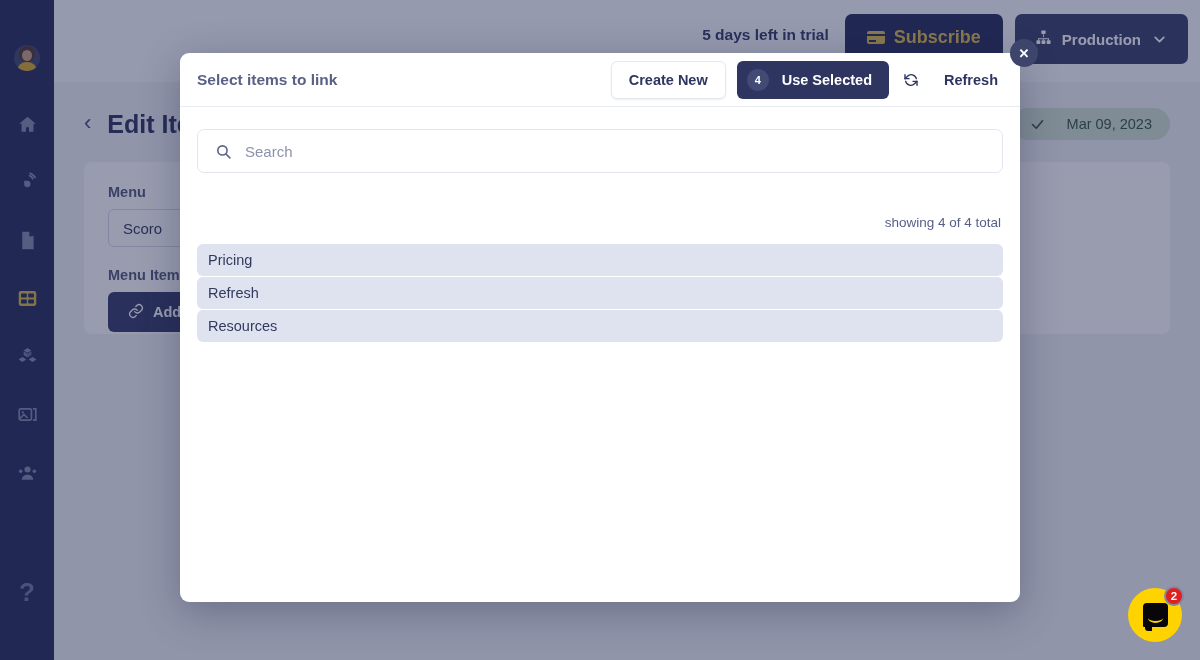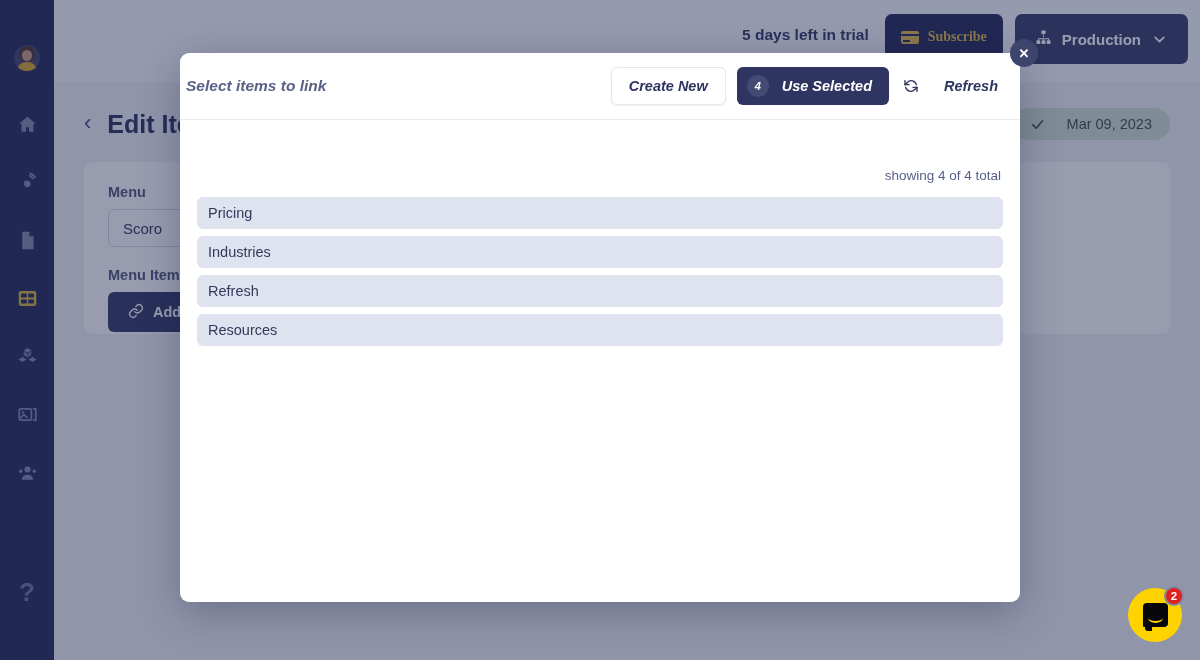--- a/index.html
+++ b/index.html
@@ -108,27 +108,26 @@
     font-size: 15.5px;
     font-weight: bold;
     color: #2b3360;
     line-height: 26px;
     margin-top: 8px;
     margin-right: 4px;
   }
   .btn-subscribe {
     display: flex; align-items: center; gap: 9px;
     height: 46px;
-    padding: 0 16px;
+    padding: 0 22px;
     background: #1d2451;
     border-radius: 7px;
     color: #e0bc45;
-    font-size: 14px;
-    font-weight: bold;
-    font-family: Liberation Serif, serif;
+    font-size: 18px;
+    font-weight: bold;
   }
   .card-ico {
     width: 18px; height: 13px;
     border-radius: 2px;
     background: #e0bc45;
     position: relative;
     flex: none;
   }
   .card-ico::after {
     content: "";
@@ -242,24 +241,23 @@
     left: 180px; top: 53px;
     width: 840px; height: 549px;
     background: #ffffff;
     border-radius: 9px;
     z-index: 20;
     box-shadow: 0 10px 40px rgba(20,25,55,0.30);
   }
   .modal-head {
     display: flex;
     align-items: center;
-    padding: 0 17px 0 6px;
-    height: 67px;
+    padding: 0 17px 0 17px;
+    height: 54px;
     border-bottom: 1px solid #e9ebf2;
-    font-style: italic;
   }
   .modal-title {
     font-size: 15.5px;
     font-weight: bold;
     color: #5a6185;
     flex: 1;
   }
   .btn-createnew {
     height: 38px;
     padding: 0 17px;
@@ -345,21 +343,21 @@
     padding: 26px 2px 14px 0;
   }
   .item-row {
     background: #dfe3ef;
     border-radius: 6px;
     height: 32px;
     display: flex; align-items: center;
     padding: 0 11px;
     font-size: 14.5px;
     color: #333a5e;
-    margin-bottom: 7px;
+    margin-bottom: 1px;
   }
 
   
   .chat {
     position: absolute;
     right: 18px; bottom: 18px;
     width: 54px; height: 54px;
     border-radius: 50%;
     background: #ffd300;
     z-index: 30;
@@ -551,29 +549,33 @@
           <path d="M20 10a8 8 0 0 0-13.6-3.4L3 10"></path>
           <polyline points="3 4 3 10 9 10"></polyline>
           <path d="M4 14a8 8 0 0 0 13.6 3.4L21 14"></path>
           <polyline points="21 20 21 14 15 14"></polyline>
         </svg>
         <span>Refresh</span>
       </div>
     </div>
 
     <div class="modal-body">
+      <div class="search-wrap">
+        <svg viewBox="0 0 24 24" fill="none" stroke="currentColor" stroke-width="2.3" stroke-linecap="round">
+          <circle cx="10.5" cy="10.5" r="6.5"></circle>
+          <line x1="15.5" y1="15.5" x2="21" y2="21"></line>
+        </svg>
+        <input class="search-inp" type="text" placeholder="Search" style="">
+      </div>
 
       <div class="showing">showing 4 of 4 total</div>
 
       <div>
         <div class="item-row">
           <span>Pricing</span>
-        </div>
-        <div class="item-row">
-          <span>Industries</span>
         </div>
         <div class="item-row">
           <span>Refresh</span>
         </div>
         <div class="item-row">
           <span>Resources</span>
         </div>
       </div>
     </div>
   </div>

